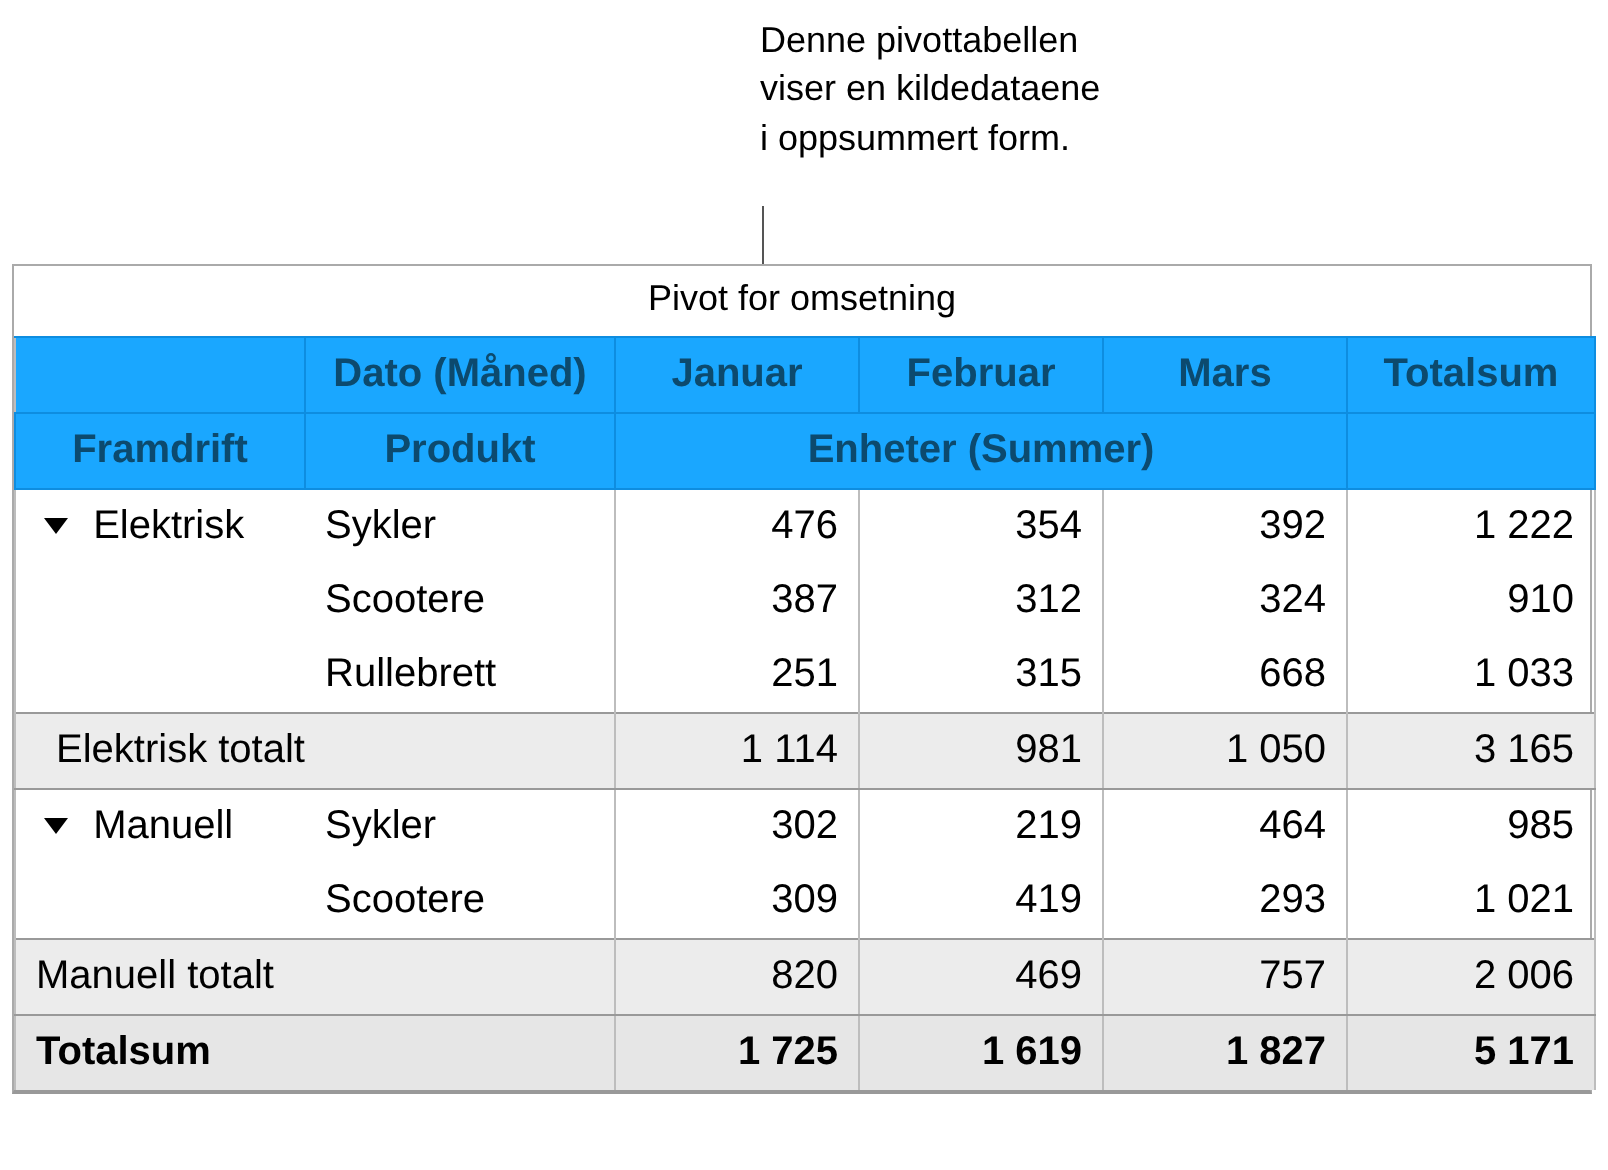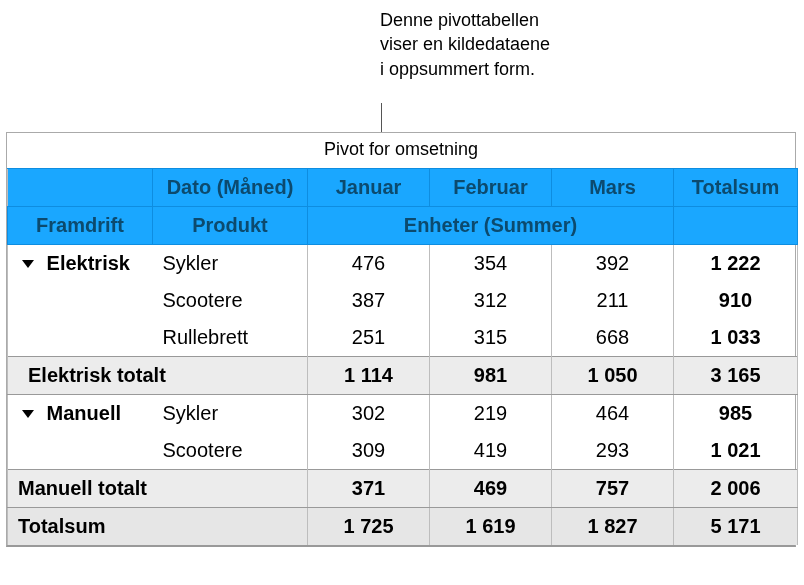--- a/index.html
+++ b/index.html
@@ -70,22 +70,22 @@
     color: #0c4a6e;
     font-weight: 700;
     text-align: center;
     border-left: 1px solid #0e8de0;
     border-right: 1px solid #0e8de0;
     border-top: 1px solid #0e8de0;
     border-bottom: 1px solid #0e8de0;
   }
   tr.header.first th:first-child { border-left: 1px solid #bdbdbd; }
   tr.header th.blank { background:#1aa7ff; }
-  td.num { text-align: center; font-variant-numeric: tabular-nums; }
-  td.bold, th.bold, .bold { font-weight: 700; }
+  td.num { text-align: right; font-variant-numeric: tabular-nums; }
+  td.bold, th.bold, .bold { font-weight: 400; }
   td.cat-cell {
     border-right: none;
     padding-left: 14px;
   }
   td.prod-cell { border-left: none; }
   .disclosure-icon {
     display: inline-block;
     width: 0; height: 0;
     border-left: 6px solid transparent;
     border-right: 6px solid transparent;
@@ -151,21 +151,21 @@
         <td class="num">476</td>
         <td class="num">354</td>
         <td class="num">392</td>
         <td class="num bold">1 222</td>
       </tr>
       <tr class="databody">
         <td class="cat-cell"></td>
         <td class="prod-cell">Scootere</td>
         <td class="num">387</td>
         <td class="num">312</td>
-        <td class="num">211</td>
+        <td class="num">324</td>
         <td class="num bold">910</td>
       </tr>
       <tr class="databody">
         <td class="cat-cell"></td>
         <td class="prod-cell">Rullebrett</td>
         <td class="num">251</td>
         <td class="num">315</td>
         <td class="num">668</td>
         <td class="num bold">1 033</td>
       </tr>
@@ -191,21 +191,21 @@
       <tr class="databody">
         <td class="cat-cell"></td>
         <td class="prod-cell">Scootere</td>
         <td class="num">309</td>
         <td class="num">419</td>
         <td class="num">293</td>
         <td class="num bold">1 021</td>
       </tr>
       <tr class="subtotal">
         <td colspan="2" class="bold no-right-b" style="padding-left:10px;">Manuell totalt</td>
-        <td class="num bold">371</td>
+        <td class="num bold">820</td>
         <td class="num bold">469</td>
         <td class="num bold">757</td>
         <td class="num bold">2 006</td>
       </tr>
 
       <tr class="grand">
         <td colspan="2" class="no-right-b" style="padding-left:10px;">Totalsum</td>
         <td class="num">1 725</td>
         <td class="num">1 619</td>
         <td class="num">1 827</td>

